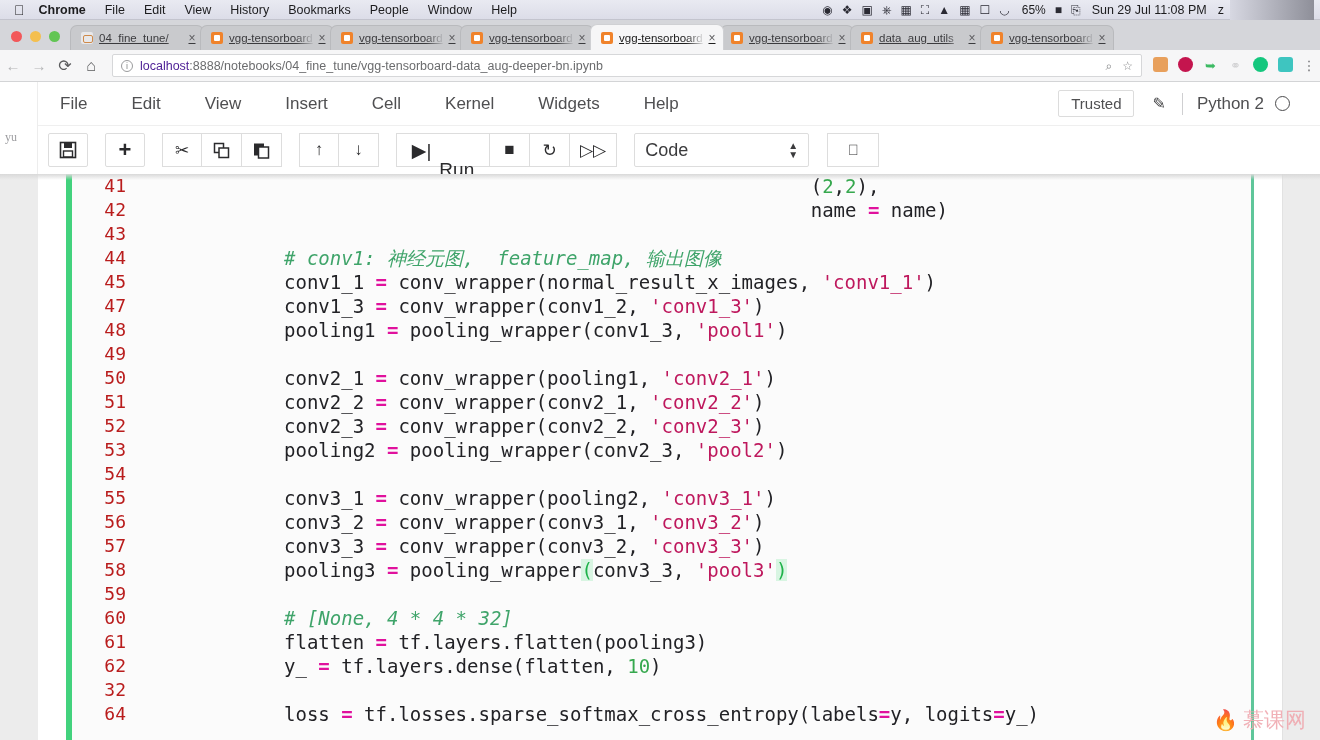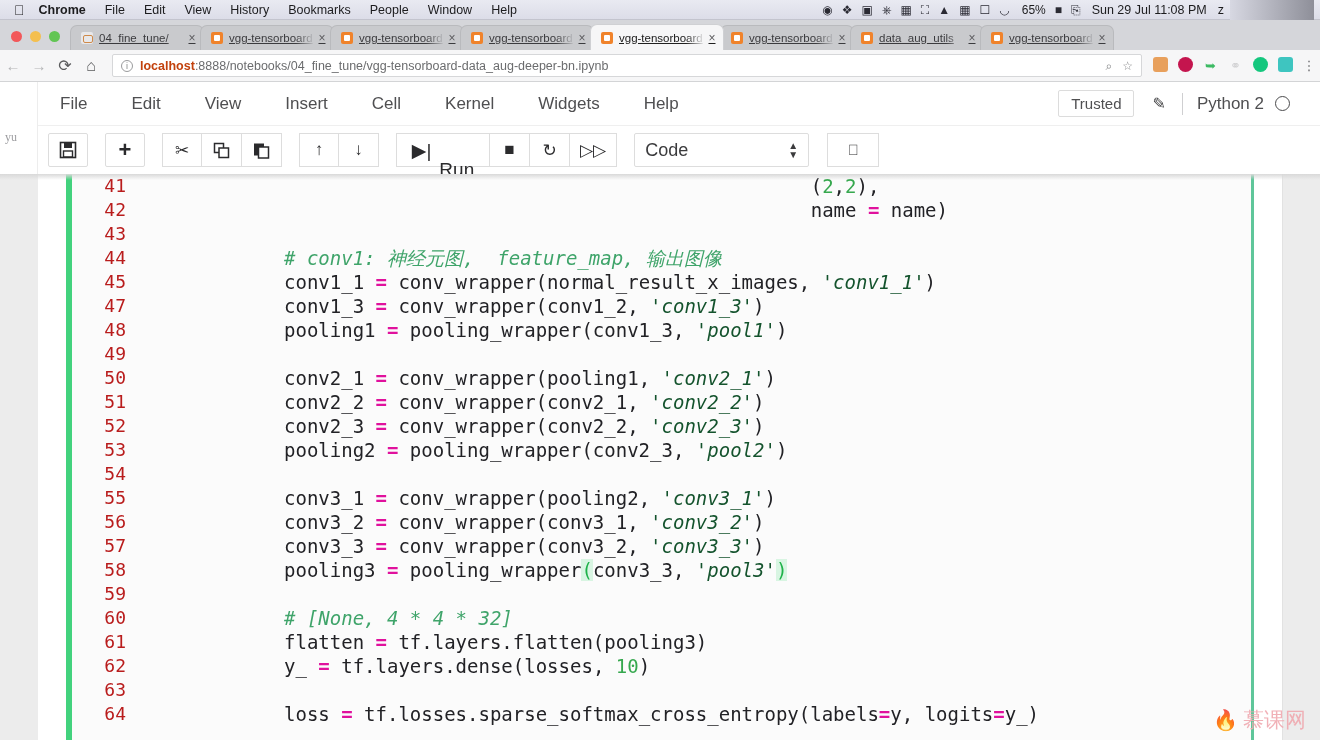--- a/index.html
+++ b/index.html
@@ -88,21 +88,21 @@
     flex: 1 1 auto; height: 23px; margin: 0 6px 0 8px;
     background: #fff; border: 1px solid #d6d7d9; border-radius: 2px;
     display: flex; align-items: center; padding: 0 8px;
     font-size: 12.5px; color: #6b6c6e;
   }
   .omnibox .infoic {
     width: 12px; height: 12px; border-radius: 50%; border: 1.2px solid #9a9b9d;
     color: #8a8b8d; font-size: 9px; line-height: 10px; text-align: center;
     margin-right: 7px; flex: 0 0 12px;
   }
-  .omnibox .host { color: #c2410c; font-weight: bold; }
+  .omnibox .host { color: #4c1d95; }
   .omnibox .zoomic { margin-left: auto; color: #8b8c8e; font-size: 12px; }
   .omnibox .star { margin-left: 10px; color: #8b8c8e; font-size: 12px; }
   .ext { width: 25px; text-align: center; font-size: 13px; }
   .ext .sq { display: inline-block; width: 15px; height: 15px; border-radius: 3px; }
   .kebab { width: 22px; text-align: center; color: #6a6b6d; font-size: 13px; letter-spacing: 0; }
 
   
   .jp-wrap { position: absolute; top: 82px; left: 0; width: 1320px; height: 658px; background: #fff; }
   .jp-leftgut {
     position: absolute; left: 0; top: 0; width: 38px; height: 658px;
@@ -179,21 +179,21 @@
     font-family: "DejaVu Sans Mono", "Liberation Mono", monospace;
     font-size: 19px; line-height: 24px;
   }
   .cline { position: relative; height: 24px; white-space: pre; }
   .lnum {
     position: absolute; left: 0; width: 54px; text-align: right;
     color: #b91c1c; font-size: 18px;
   }
   .ctext { position: absolute; left: 212px; color: #222226; }
   .tok-op   { color: #e0119d; font-weight: bold; }
-  .tok-str  { color: #14532d; font-style: italic; }
+  .tok-str  { color: #be185d; }
   .tok-num  { color: #36a84e; }
   .tok-com  { color: #3fa46a; font-style: italic; }
   .tok-paren{ color: #1fb24a; background: #d8f5e2; }
 
   
   .nb-rightgut {
     position: absolute; left: 1282px; top: 0; width: 38px; height: 566px;
     background: #ececec; border-left: 1px solid #e2e2e2;
   }
 
@@ -423,22 +423,22 @@
           <div class="cline"><span class="lnum">52</span><span class="ctext"><span>conv2_3 </span><span class="tok-op">=</span><span> conv_wrapper(conv2_2, </span><span class="tok-str">'conv2_3'</span><span>)</span></span></div>
           <div class="cline"><span class="lnum">53</span><span class="ctext"><span>pooling2 </span><span class="tok-op">=</span><span> pooling_wrapper(conv2_3, </span><span class="tok-str">'pool2'</span><span>)</span></span></div>
           <div class="cline"><span class="lnum">54</span><span class="ctext"></span></div>
           <div class="cline"><span class="lnum">55</span><span class="ctext"><span>conv3_1 </span><span class="tok-op">=</span><span> conv_wrapper(pooling2, </span><span class="tok-str">'conv3_1'</span><span>)</span></span></div>
           <div class="cline"><span class="lnum">56</span><span class="ctext"><span>conv3_2 </span><span class="tok-op">=</span><span> conv_wrapper(conv3_1, </span><span class="tok-str">'conv3_2'</span><span>)</span></span></div>
           <div class="cline"><span class="lnum">57</span><span class="ctext"><span>conv3_3 </span><span class="tok-op">=</span><span> conv_wrapper(conv3_2, </span><span class="tok-str">'conv3_3'</span><span>)</span></span></div>
           <div class="cline"><span class="lnum">58</span><span class="ctext"><span>pooling3 </span><span class="tok-op">=</span><span> pooling_wrapper</span><span class="tok-paren">(</span><span>conv3_3, </span><span class="tok-str">'pool3'</span><span class="tok-paren">)</span></span></div>
           <div class="cline"><span class="lnum">59</span><span class="ctext"></span></div>
           <div class="cline"><span class="lnum">60</span><span class="ctext"><span class="tok-com"># [None, 4 * 4 * 32]</span></span></div>
           <div class="cline"><span class="lnum">61</span><span class="ctext"><span>flatten </span><span class="tok-op">=</span><span> tf.layers.flatten(pooling3)</span></span></div>
-          <div class="cline"><span class="lnum">62</span><span class="ctext"><span>y_ </span><span class="tok-op">=</span><span> tf.layers.dense(losses, </span><span class="tok-num">10</span><span>)</span></span></div>
-          <div class="cline"><span class="lnum">63</span><span class="ctext"></span></div>
+          <div class="cline"><span class="lnum">62</span><span class="ctext"><span>y_ </span><span class="tok-op">=</span><span> tf.layers.dense(flatten, </span><span class="tok-num">10</span><span>)</span></span></div>
+          <div class="cline"><span class="lnum">32</span><span class="ctext"></span></div>
           <div class="cline"><span class="lnum">64</span><span class="ctext"><span>loss </span><span class="tok-op">=</span><span> tf.losses.sparse_softmax_cross_entropy(labels</span><span class="tok-op">=</span><span>y, logits</span><span class="tok-op">=</span><span>y_)</span></span></div>
         </div>
 
     </div>
     <div class="nb-rightgut"></div>
     <div class="watermark">
       <span class="flame">🔥</span>
       <span>慕课网</span>
     </div>
   </div>

